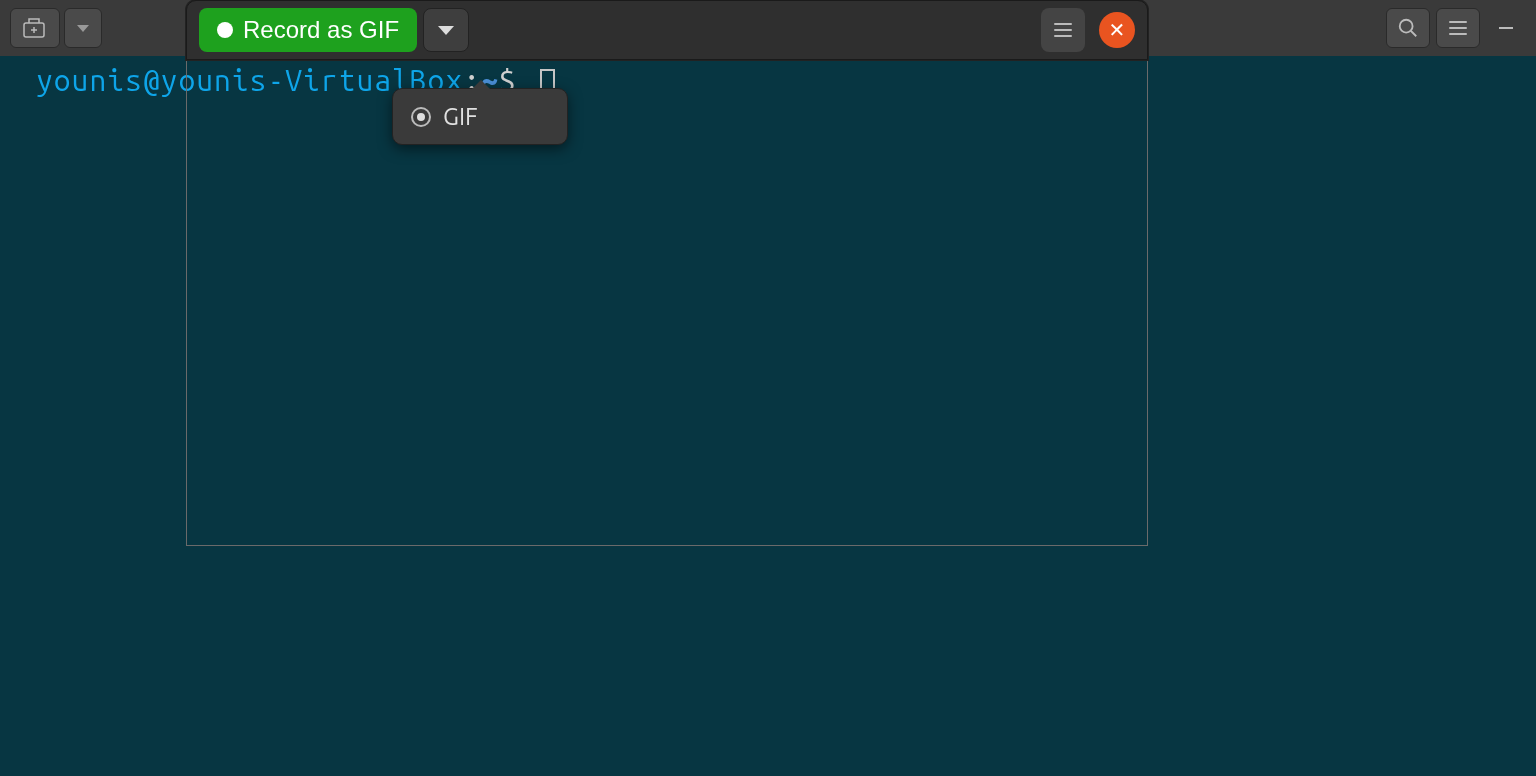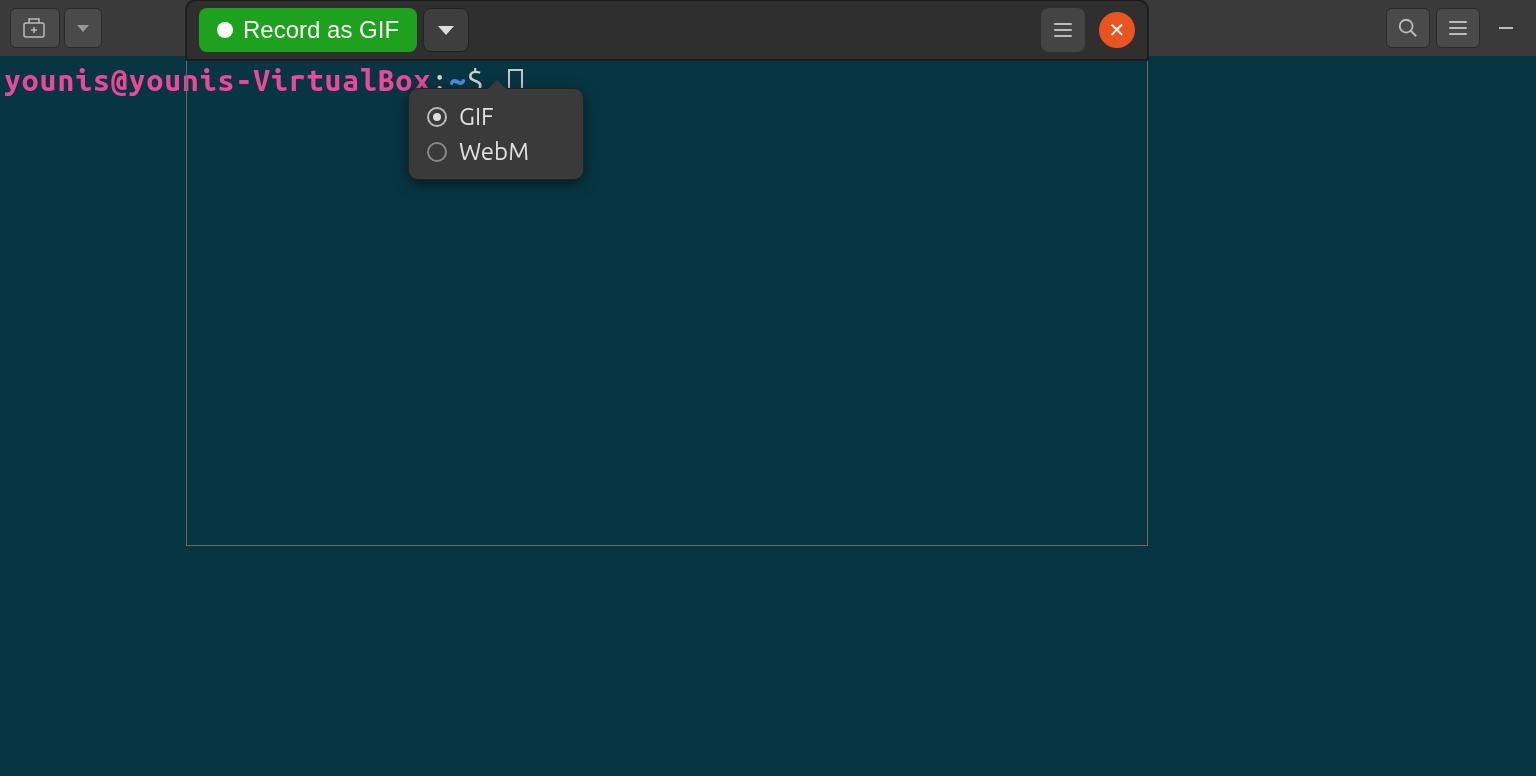--- a/index.html
+++ b/index.html
@@ -98,22 +98,23 @@
       right: 0;
       bottom: 0;
       background: #073642;
       padding: 6px 4px;
       font-family: "Ubuntu Mono", "DejaVu Sans Mono", monospace;
       font-size: 30px;
       line-height: 36px;
       letter-spacing: 1px;
     }
     .prompt-user {
-      color: #ec4899;
-      font-weight: bold;
+      color: #0ea5e9;
+      font-weight: normal;
+      margin-left: 32px;
     }
     .prompt-colon {
       color: #d0d0d0;
     }
     .prompt-path {
       color: #4a8ed6;
       font-weight: bold;
     }
     .cursor {
       display: inline-block;
@@ -215,21 +216,21 @@
       height: 486px;
       background: transparent;
       border: 1px solid #6a6a6a;
       border-top: none;
       z-index: 20;
       pointer-events: none;
     }
     .format-menu {
       position: absolute;
       top: 88px;
-      left: 408px;
+      left: 392px;
       width: 176px;
       background: #3a3a3a;
       border: 1px solid #222;
       border-radius: 10px;
       padding: 10px 0;
       z-index: 40;
       box-shadow: 0 4px 14px rgba(0,0,0,0.5);
     }
     .format-menu::before {
       content: "";
@@ -342,17 +343,13 @@
 
 <div class="recorder-body"></div>
 
 <div class="format-menu">
   <div class="format-item">
     <span class="radio-outer sel">
         <span class="radio-inner"></span>
       </span>
     <span>GIF</span>
   </div>
-  <div class="format-item">
-    <span class="radio-outer"></span>
-    <span>WebM</span>
-  </div>
 </div>
 
 </body></html>

